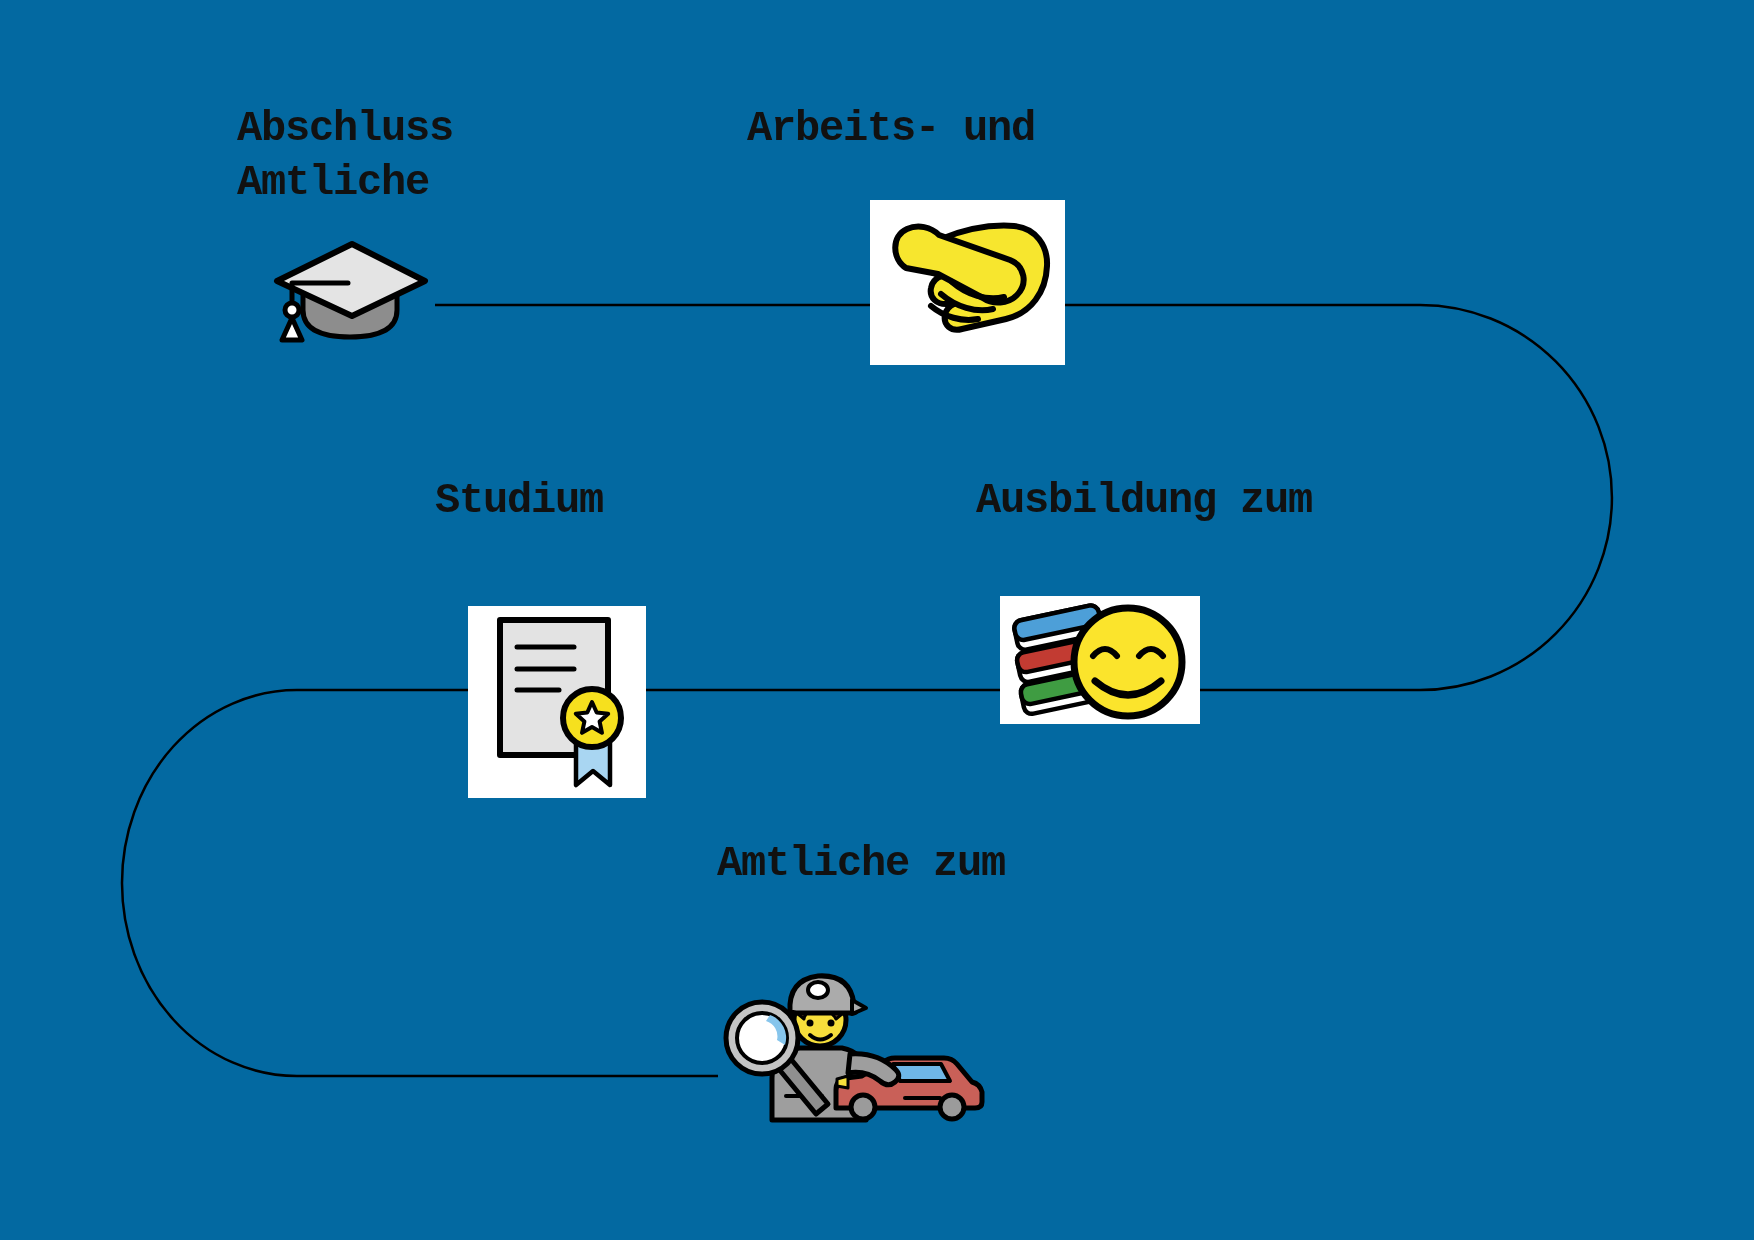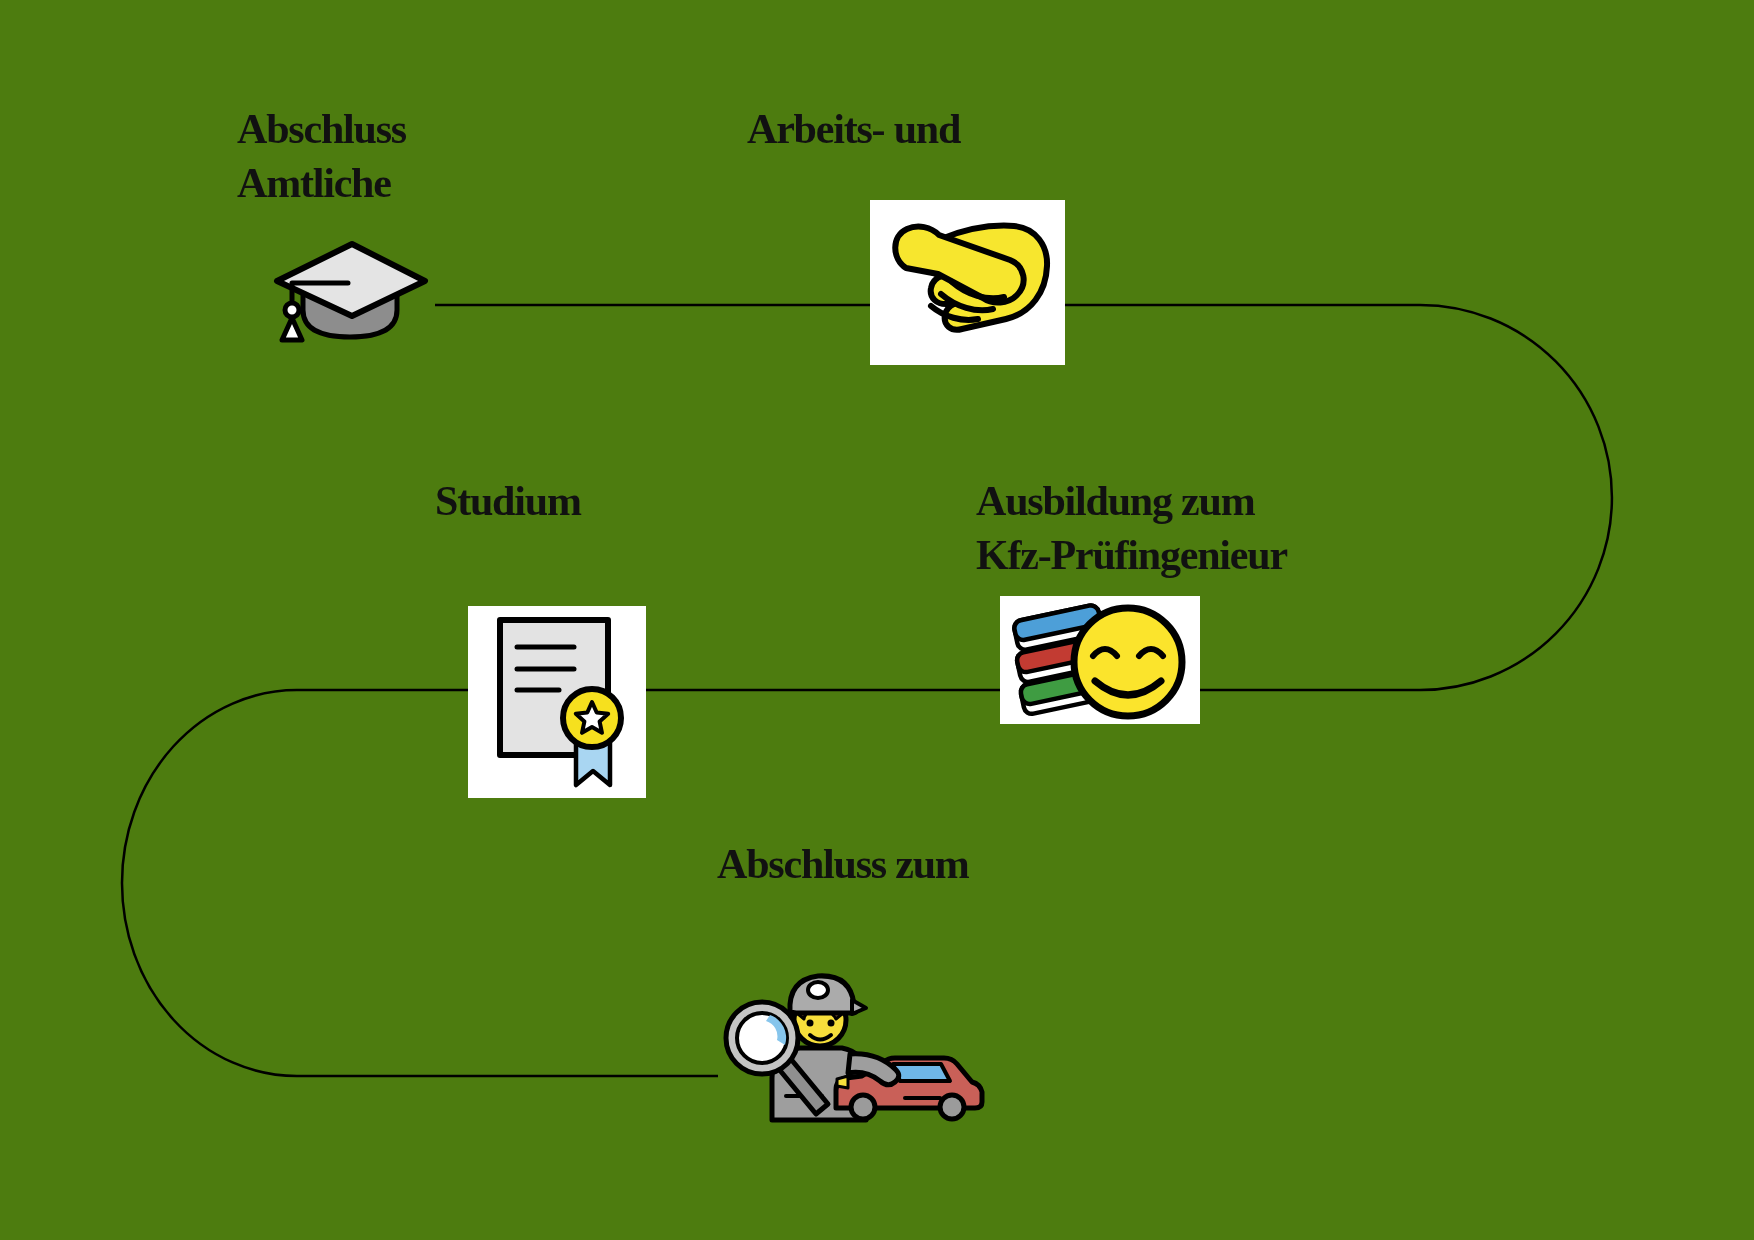--- a/index.html
+++ b/index.html
@@ -1,22 +1,22 @@
 <!DOCTYPE html>
 <html><head>
 <meta charset="utf-8">
 <style>
   html,body{margin:0;padding:0;background:#fff;}
   .canvas{
     position:relative;
     width:1754px;
     height:1240px;
-    background:#4d7c0f;
+    background:#0369a1;
     overflow:hidden;
-    font-family:Liberation Serif, serif;
+    font-family:Liberation Mono, monospace;
   }
   .flow-svg{position:absolute;left:0;top:0;width:1754px;height:1240px;}
   .step-title{
     position:absolute;
     font-weight:700;
     font-size:42px;
     line-height:54px;
     letter-spacing:-1.2px;
     color:#111;
     white-space:nowrap;
@@ -129,20 +129,19 @@
   <div class="step-title" style="left:747px; top:102px">
     <div>Arbeits- und</div>
   </div>
 
   <div class="step-title" style="left:435px; top:474px">
     <div>Studium</div>
   </div>
 
   <div class="step-title" style="left:976px; top:474px">
     <div>Ausbildung zum</div>
-    <div>Kfz-Prüfingenieur</div>
   </div>
 
   <div class="step-title" style="left:717px; top:837px">
-    <div>Abschluss zum</div>
+    <div>Amtliche zum</div>
   </div>
 
 </div>
 
 </body></html>

